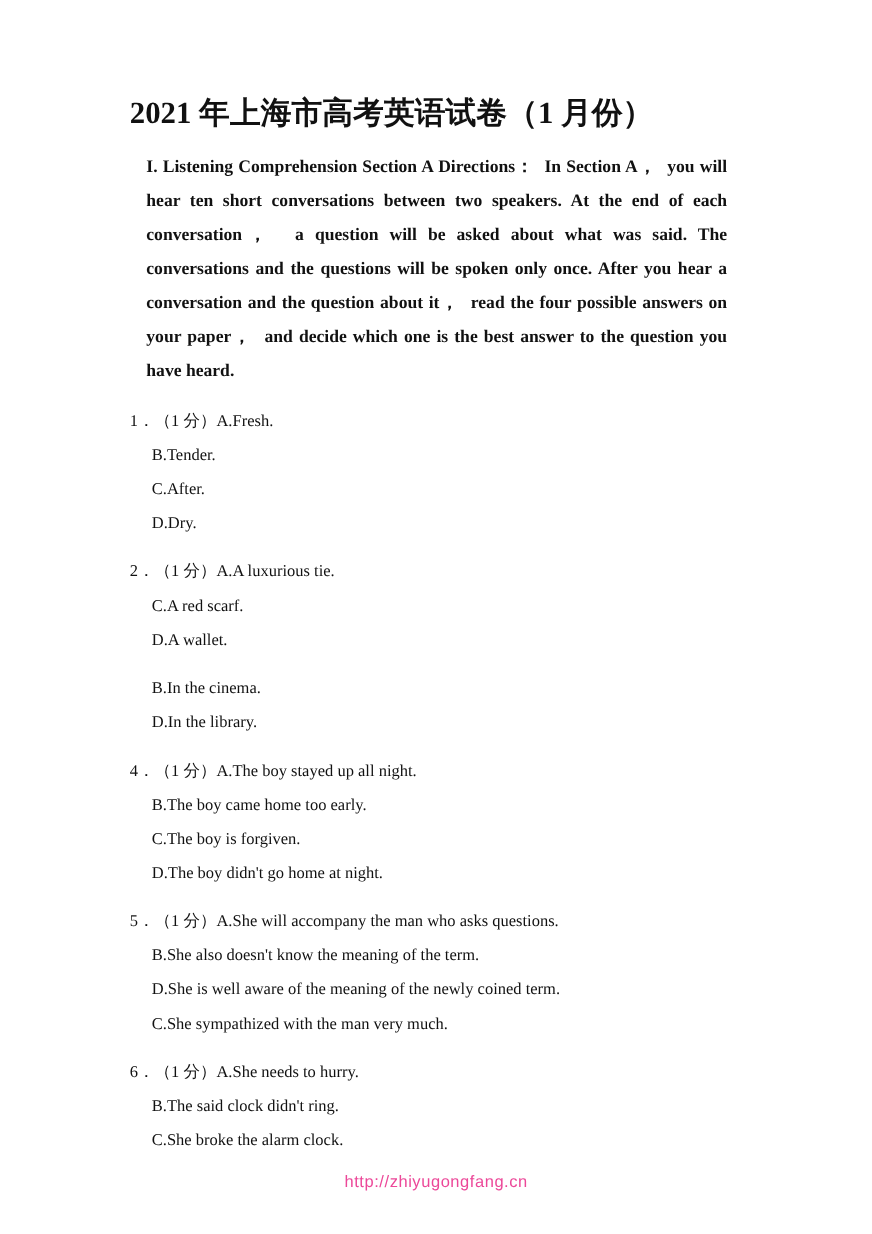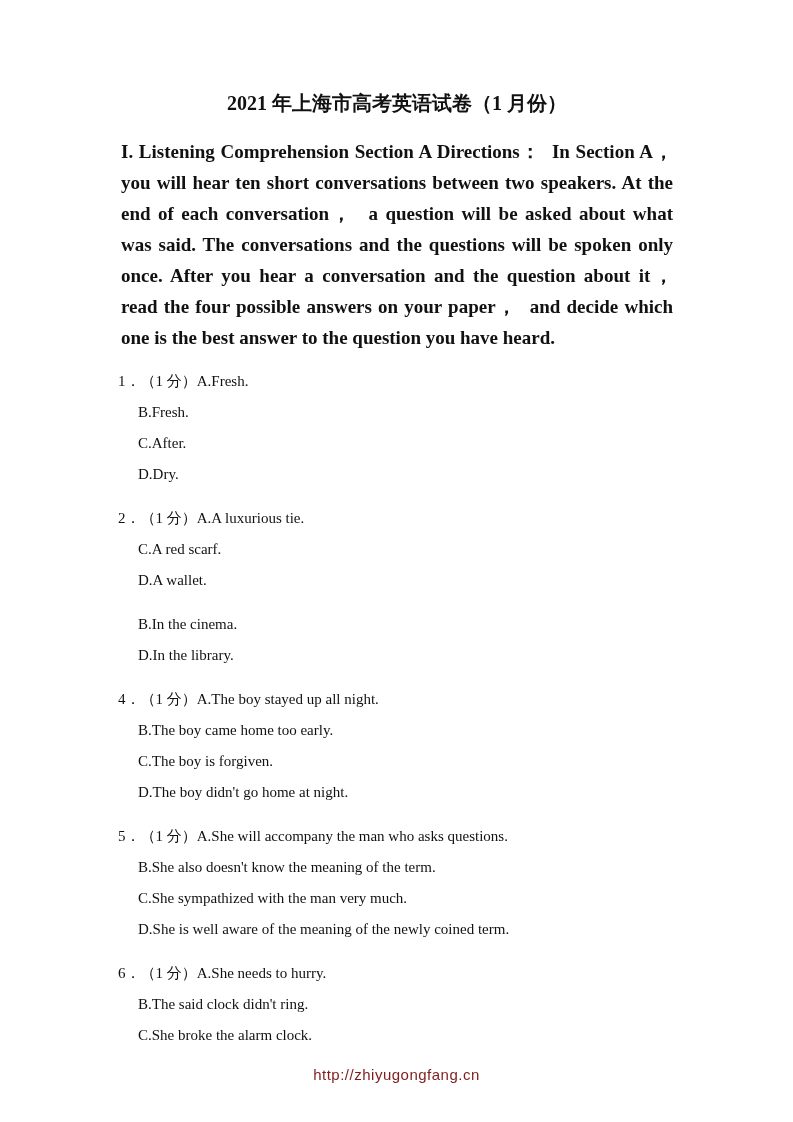--- a/index.html
+++ b/index.html
@@ -18,29 +18,29 @@
     color: #111111;
   }
   .content {
     position: absolute;
     left: 118px;
     top: 88px;
     width: 558px;
   }
   .title {
     margin: 0 0 17px 0;
-    font-size: 20px;
+    font-size: 28px;
     font-weight: bold;
-    text-align: center;
+    text-align: left;
     line-height: 31px;
     white-space: nowrap;
   }
   .directions {
-    margin: 3px;
-    font-size: 19px;
+    margin: 15px;
+    font-size: 16px;
     font-weight: bold;
     line-height: 31px;
     text-align: justify;
     white-space: pre-wrap;
   }
   .question {
     font-size: 15px;
     line-height: 31px;
     margin-top: 13px;
   }
@@ -52,37 +52,37 @@
     white-space: pre-wrap;
   }
   .footer {
     position: absolute;
     left: 0;
     top: 1066px;
     width: 100%;
     text-align: center;
     font-family: "Liberation Sans", "DejaVu Sans", sans-serif;
     font-size: 15px;
-    color: #7f1d1d;
+    color: #ec4899;
     letter-spacing: 0.5px;
   }
 </style>
 </head>
 <body>
 
 <div class="page">
   <div class="content">
     <h1 class="title">2021 年上海市高考英语试卷（1 月份）</h1>
 
     <p class="directions">I. Listening Comprehension Section A Directions：  In Section A，  you will hear ten short conversations between two speakers. At the end of each conversation，  a question will be asked about what was said. The conversations and the questions will be spoken only once. After you hear a conversation and the question about it，  read the four possible answers on your paper，  and decide which one is the best answer to the question you have heard.</p>
 
     <div id="questions">
   <div class="question">
     <div class="q-first-line"><span>1．</span><span>（1 分）</span><span>A.Fresh.</span></div>
-  <div class="q-option-line">B.Fresh.</div>
+  <div class="q-option-line">B.Tender.</div>
           <div class="q-option-line">C.After.</div>
           <div class="q-option-line">D.Dry.</div>
         </div>
 
   <div class="question">
     <div class="q-first-line"><span>2．</span><span>（1 分）</span><span>A.A luxurious tie.</span></div>
           <div class="q-option-line">C.A red scarf.</div>
           <div class="q-option-line">D.A wallet.</div>
         </div>
 
@@ -94,22 +94,22 @@
   <div class="question">
     <div class="q-first-line"><span>4．</span><span>（1 分）</span><span>A.The boy stayed up all night.</span></div>
   <div class="q-option-line">B.The boy came home too early.</div>
           <div class="q-option-line">C.The boy is forgiven.</div>
           <div class="q-option-line">D.The boy didn't go home at night.</div>
         </div>
 
   <div class="question">
     <div class="q-first-line"><span>5．</span><span>（1 分）</span><span>A.She will accompany the man who asks questions.</span></div>
   <div class="q-option-line">B.She also doesn't know the meaning of the term.</div>
+          <div class="q-option-line">D.She is well aware of the meaning of the newly coined term.</div>
           <div class="q-option-line">C.She sympathized with the man very much.</div>
-          <div class="q-option-line">D.She is well aware of the meaning of the newly coined term.</div>
         </div>
 
   <div class="question">
     <div class="q-first-line"><span>6．</span><span>（1 分）</span><span>A.She needs to hurry.</span></div>
   <div class="q-option-line">B.The said clock didn't ring.</div>
           <div class="q-option-line">C.She broke the alarm clock.</div>
         </div>
 </div>
   </div>
 

